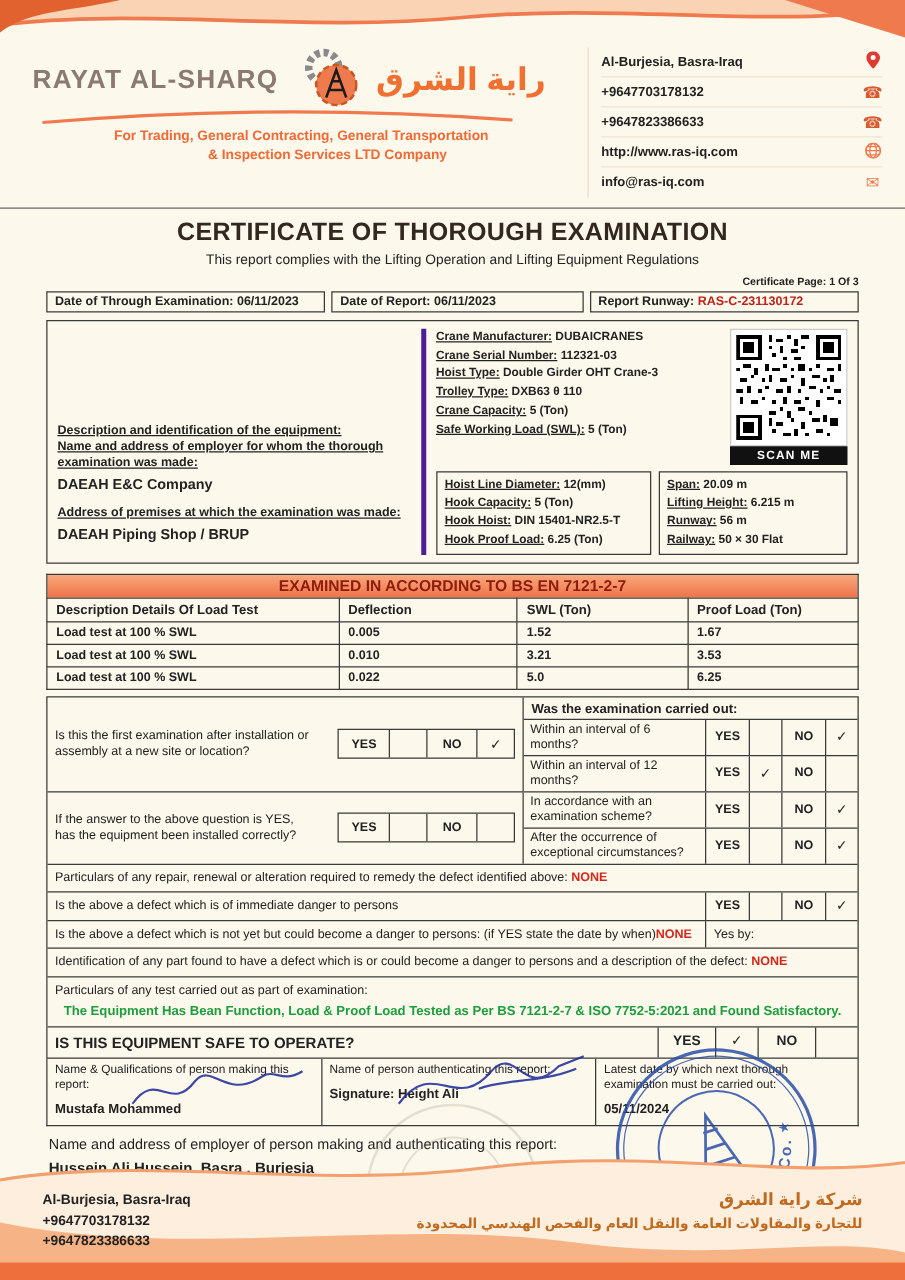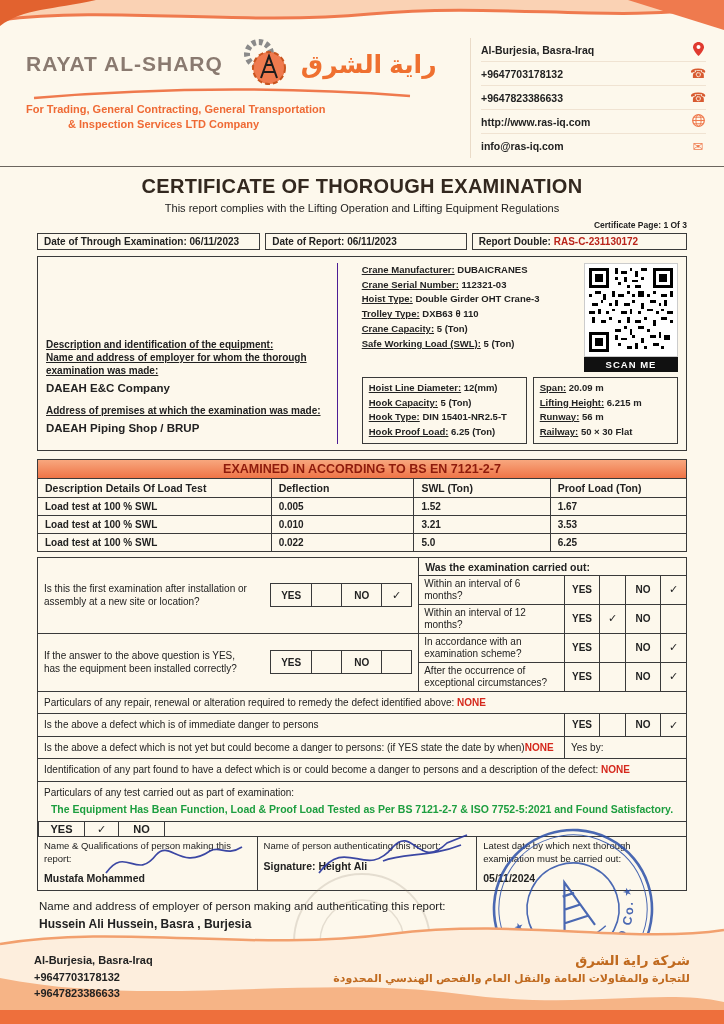--- a/index.html
+++ b/index.html
@@ -10,21 +10,21 @@
     font-family:"Liberation Sans","DejaVu Sans",sans-serif;
     color:#222;
   }
   .content { margin:0 37px; }
 
   
   .top-wave { display:block; width:724px; height:34px; }
 
   
   .header { display:flex; padding:4px 18px 6px 26px; align-items:flex-start; }
-  .header-left { width:430px; }
+  .header-left { width:430px;text-align:center; }
   .logo-row { display:flex; align-items:center; gap:8px; }
   .company-en { font-size:21px; font-weight:bold; color:#8a7a70; letter-spacing:1px; white-space:nowrap; }
   .company-ar { font-size:25px; font-weight:bold; color:#ef7030; direction:rtl; white-space:nowrap; }
   .logo-underline { display:block; margin:-2px 0 2px 6px; }
   .tagline { color:#ef6a35; font-weight:bold; font-size:11px; line-height:1.35; }
   .tagline.t2 { padding-left:42px; }
   .header-right { flex:1; margin-left:14px; border-left:1px solid #eadbc8; padding-left:10px; }
   .contact-row { display:flex; justify-content:space-between; align-items:center;
                  height:24px; border-bottom:1px solid #f0e3d2; font-size:10.5px; font-weight:bold; color:#222; }
   .contact-row:last-child { border-bottom:none; }
@@ -41,21 +41,21 @@
 
   
   .date-row { display:flex; gap:5px; margin-top:3px; }
   .date-cell { border:1.2px solid #3a3a3a; padding:2px 6px; font-size:10px; font-weight:bold; white-space:nowrap; }
   .date-cell.c1 { flex:1.06; } .date-cell.c2 { flex:0.95; } .date-cell.c3 { flex:1.02; }
   .red-val { color:#b9231a; }
 
   
   .equip { border:1.2px solid #3a3a3a; margin-top:6px; padding:6px 8px; display:flex;align-items:flex-end; }
   .equip-left { width:46%; padding-right:8px; }
-  .equip-right { width:54%; border-left:1px solid #4c1d95; padding-left:24px; }
+  .equip-right { width:54%; border-left:4px solid #4c1d95; padding-left:8px; }
   .eq-label { font-size:10px; font-weight:bold; text-decoration:underline; line-height:1.3; }
   .eq-value { font-size:11.5px; font-weight:bold; margin:5px 0 10px 0; }
   .spec-line { font-size:9.5px; line-height:1.55; }
   .spec-label { font-weight:bold; text-decoration:underline; }
   .spec-value { font-weight:bold; }
   .equip-row1 { display:flex; }
   .equip-row1 .spec-col { flex:1; }
   .qr-block { width:94px; }
   .qr-tile { background:#fff; border:1px solid #ccc; padding:4px; }
   .qr-tile svg { display:block; }
@@ -201,21 +201,21 @@
     <div class="date-row">
       <div class="date-cell c1">
         <span>Date of Through Examination:</span>
         <span>06/11/2023</span>
       </div>
       <div class="date-cell c2">
         <span>Date of Report:</span>
         <span>06/11/2023</span>
       </div>
       <div class="date-cell c3">
-        <span>Report Double:</span>
+        <span>Report Runway:</span>
         <span class="red-val">RAS-C-231130172</span>
       </div>
     </div>
 
     <div class="equip">
       <div class="equip-left">
         <div class="eq-label">Description and identification of the equipment:</div>
         <div class="eq-label">Name and address of employer for whom the thorough examination was made:</div>
         <div class="eq-value">DAEAH E&amp;C Company</div>
         <div class="eq-label">Address of premises at which the examination was made:</div>
@@ -249,21 +249,21 @@
                 </g>
               </svg>
             </div>
             <div class="scanme">SCAN ME</div>
           </div>
         </div>
         <div class="equip-row2">
           <div class="spec-box hook">
             <div class="spec-line"><span class="spec-label">Hoist Line Diameter:</span> <span class="spec-value">12(mm)</span></div>
             <div class="spec-line"><span class="spec-label">Hook Capacity:</span> <span class="spec-value">5 (Ton)</span></div>
-            <div class="spec-line"><span class="spec-label">Hook Type:</span> <span class="spec-value">DIN 15401-NR2.5-T</span></div>
+            <div class="spec-line"><span class="spec-label">Hook Hoist:</span> <span class="spec-value">DIN 15401-NR2.5-T</span></div>
             <div class="spec-line"><span class="spec-label">Hook Proof Load:</span> <span class="spec-value">6.25 (Ton)</span></div>
           </div>
           <div class="spec-box dims">
             <div class="spec-line"><span class="spec-label">Span:</span> <span class="spec-value">20.09 m</span></div>
             <div class="spec-line"><span class="spec-label">Lifting Height:</span> <span class="spec-value">6.215 m</span></div>
             <div class="spec-line"><span class="spec-label">Runway:</span> <span class="spec-value">56 m</span></div>
             <div class="spec-line"><span class="spec-label">Railway:</span> <span class="spec-value">50 × 30 Flat</span></div>
           </div>
         </div>
       </div>
@@ -391,20 +391,21 @@
         <span>Identification of any part found to have a defect which is or could become a danger to persons and a description of the defect:</span>
         <span class="red">NONE</span>
       </div>
 
       <div class="frow">
         <div>Particulars of any test carried out as part of examination:</div>
         <div class="test-line2">The Equipment Has Bean Function, Load &amp; Proof Load Tested as Per BS 7121-2-7 &amp; ISO 7752-5:2021 and Found Satisfactory.</div>
       </div>
 
       <div class="frow flexrow safe-row">
+        <div class="ftext safe-text">IS THIS EQUIPMENT SAFE TO OPERATE?</div>
         <div class="scell">YES</div>
         <div class="schk">✓</div>
         <div class="scell">NO</div>
         <div class="schk"></div>
       </div>
     </div>
 
     <div class="sig-wrap">
       <div class="sig-row">
         <div class="sig-cell s1">

